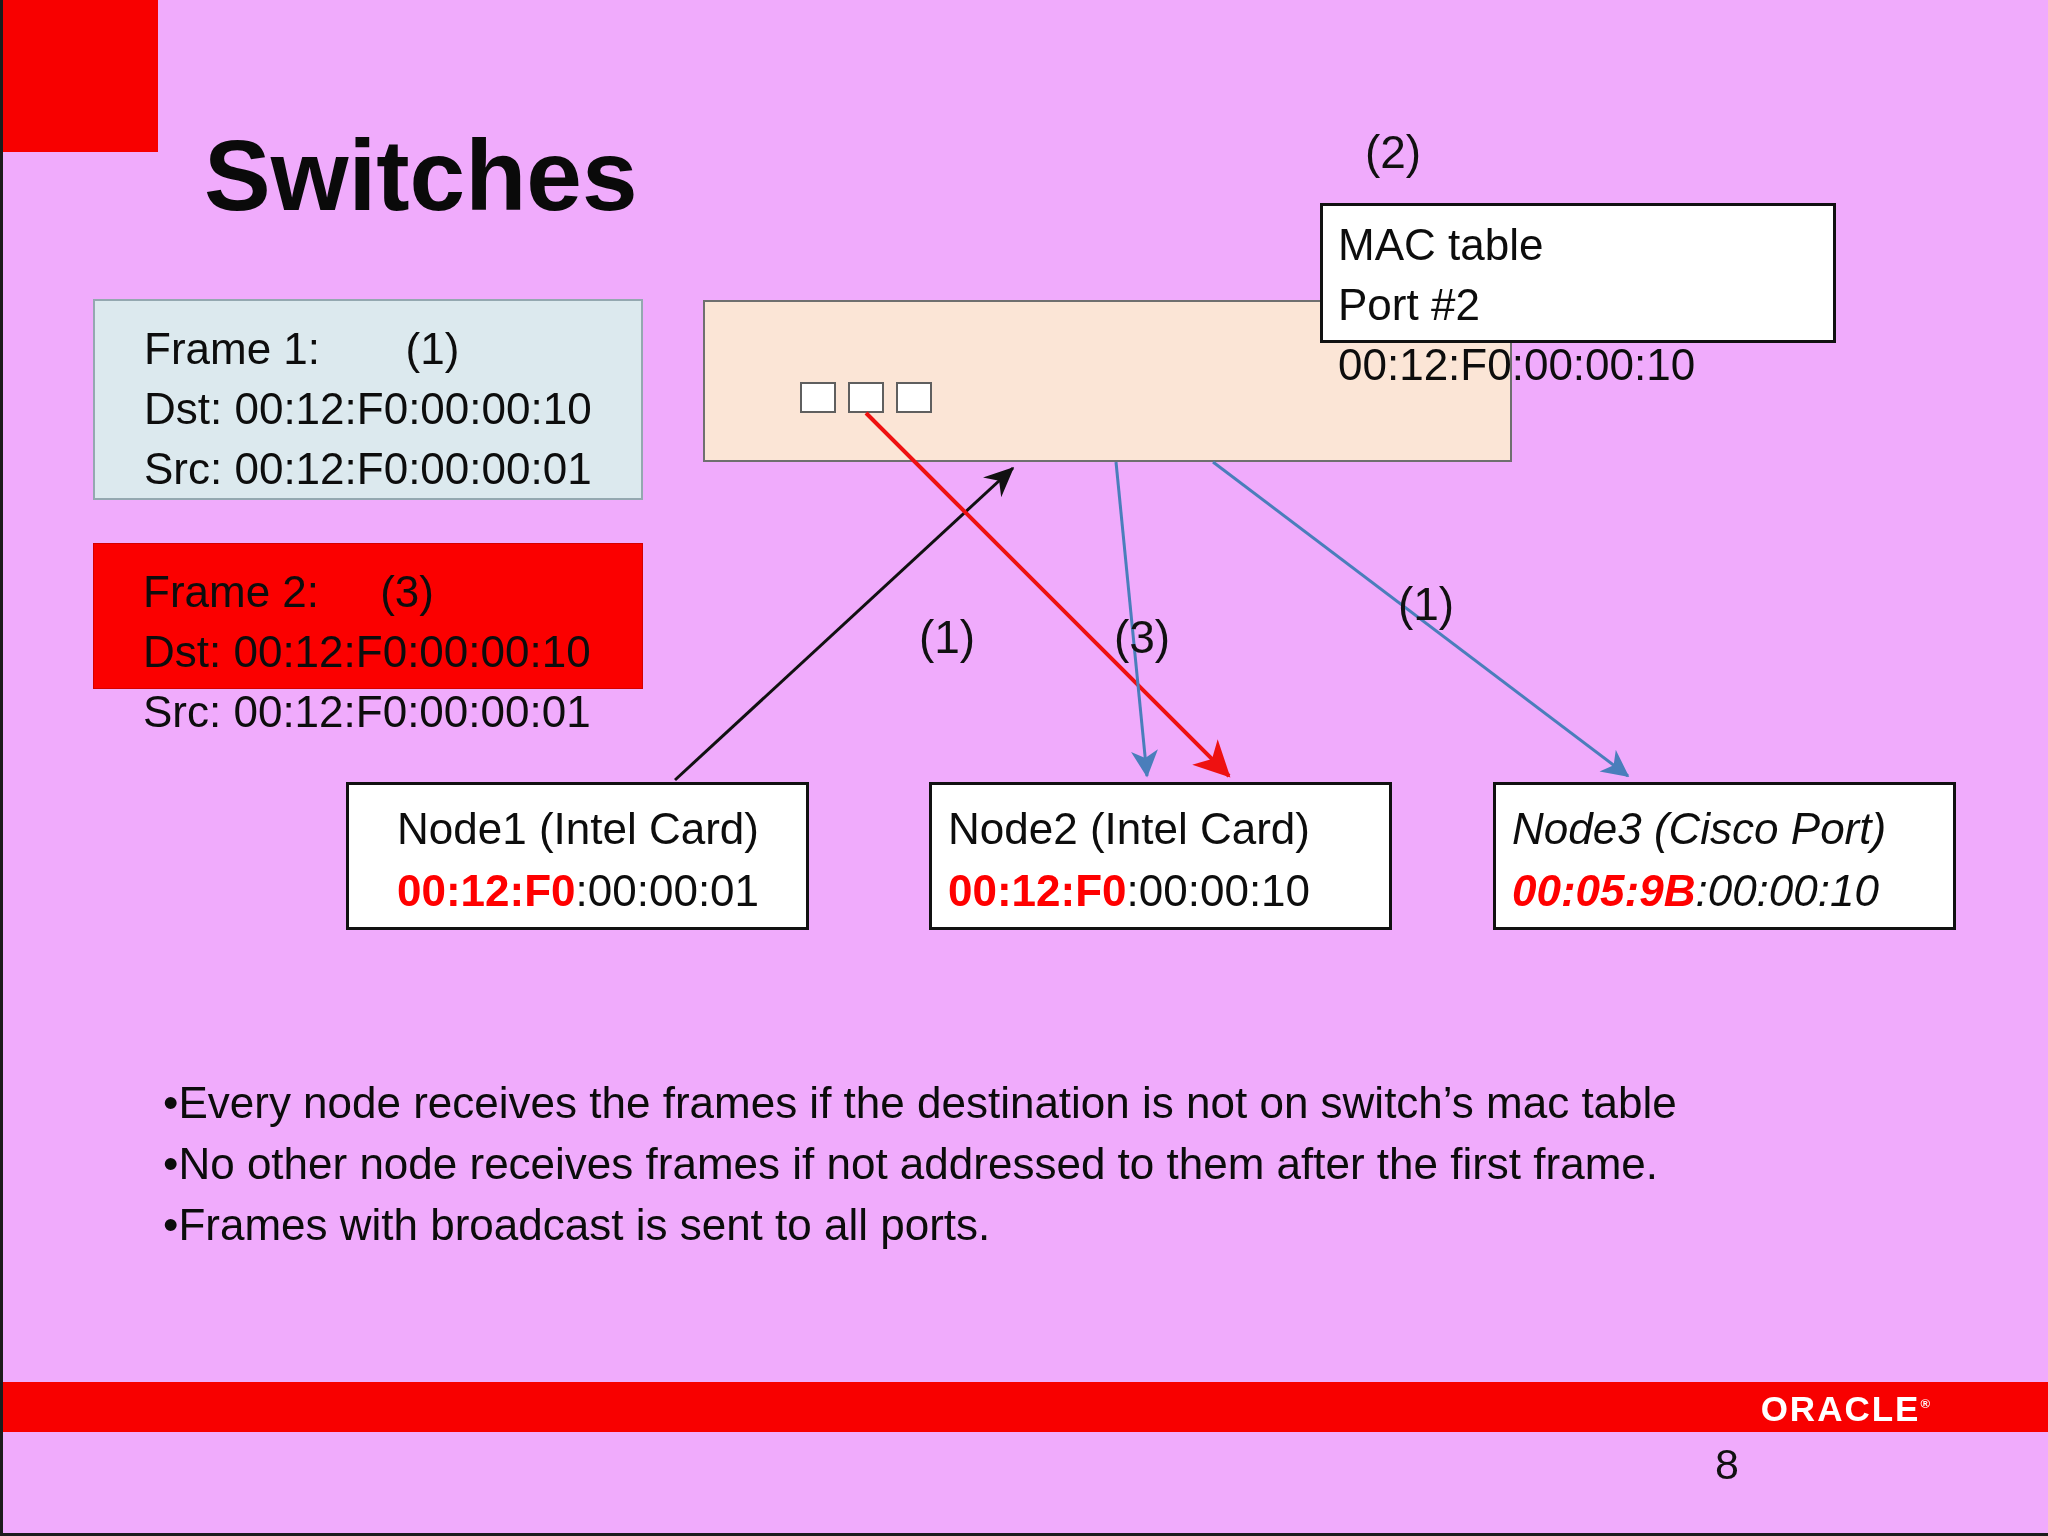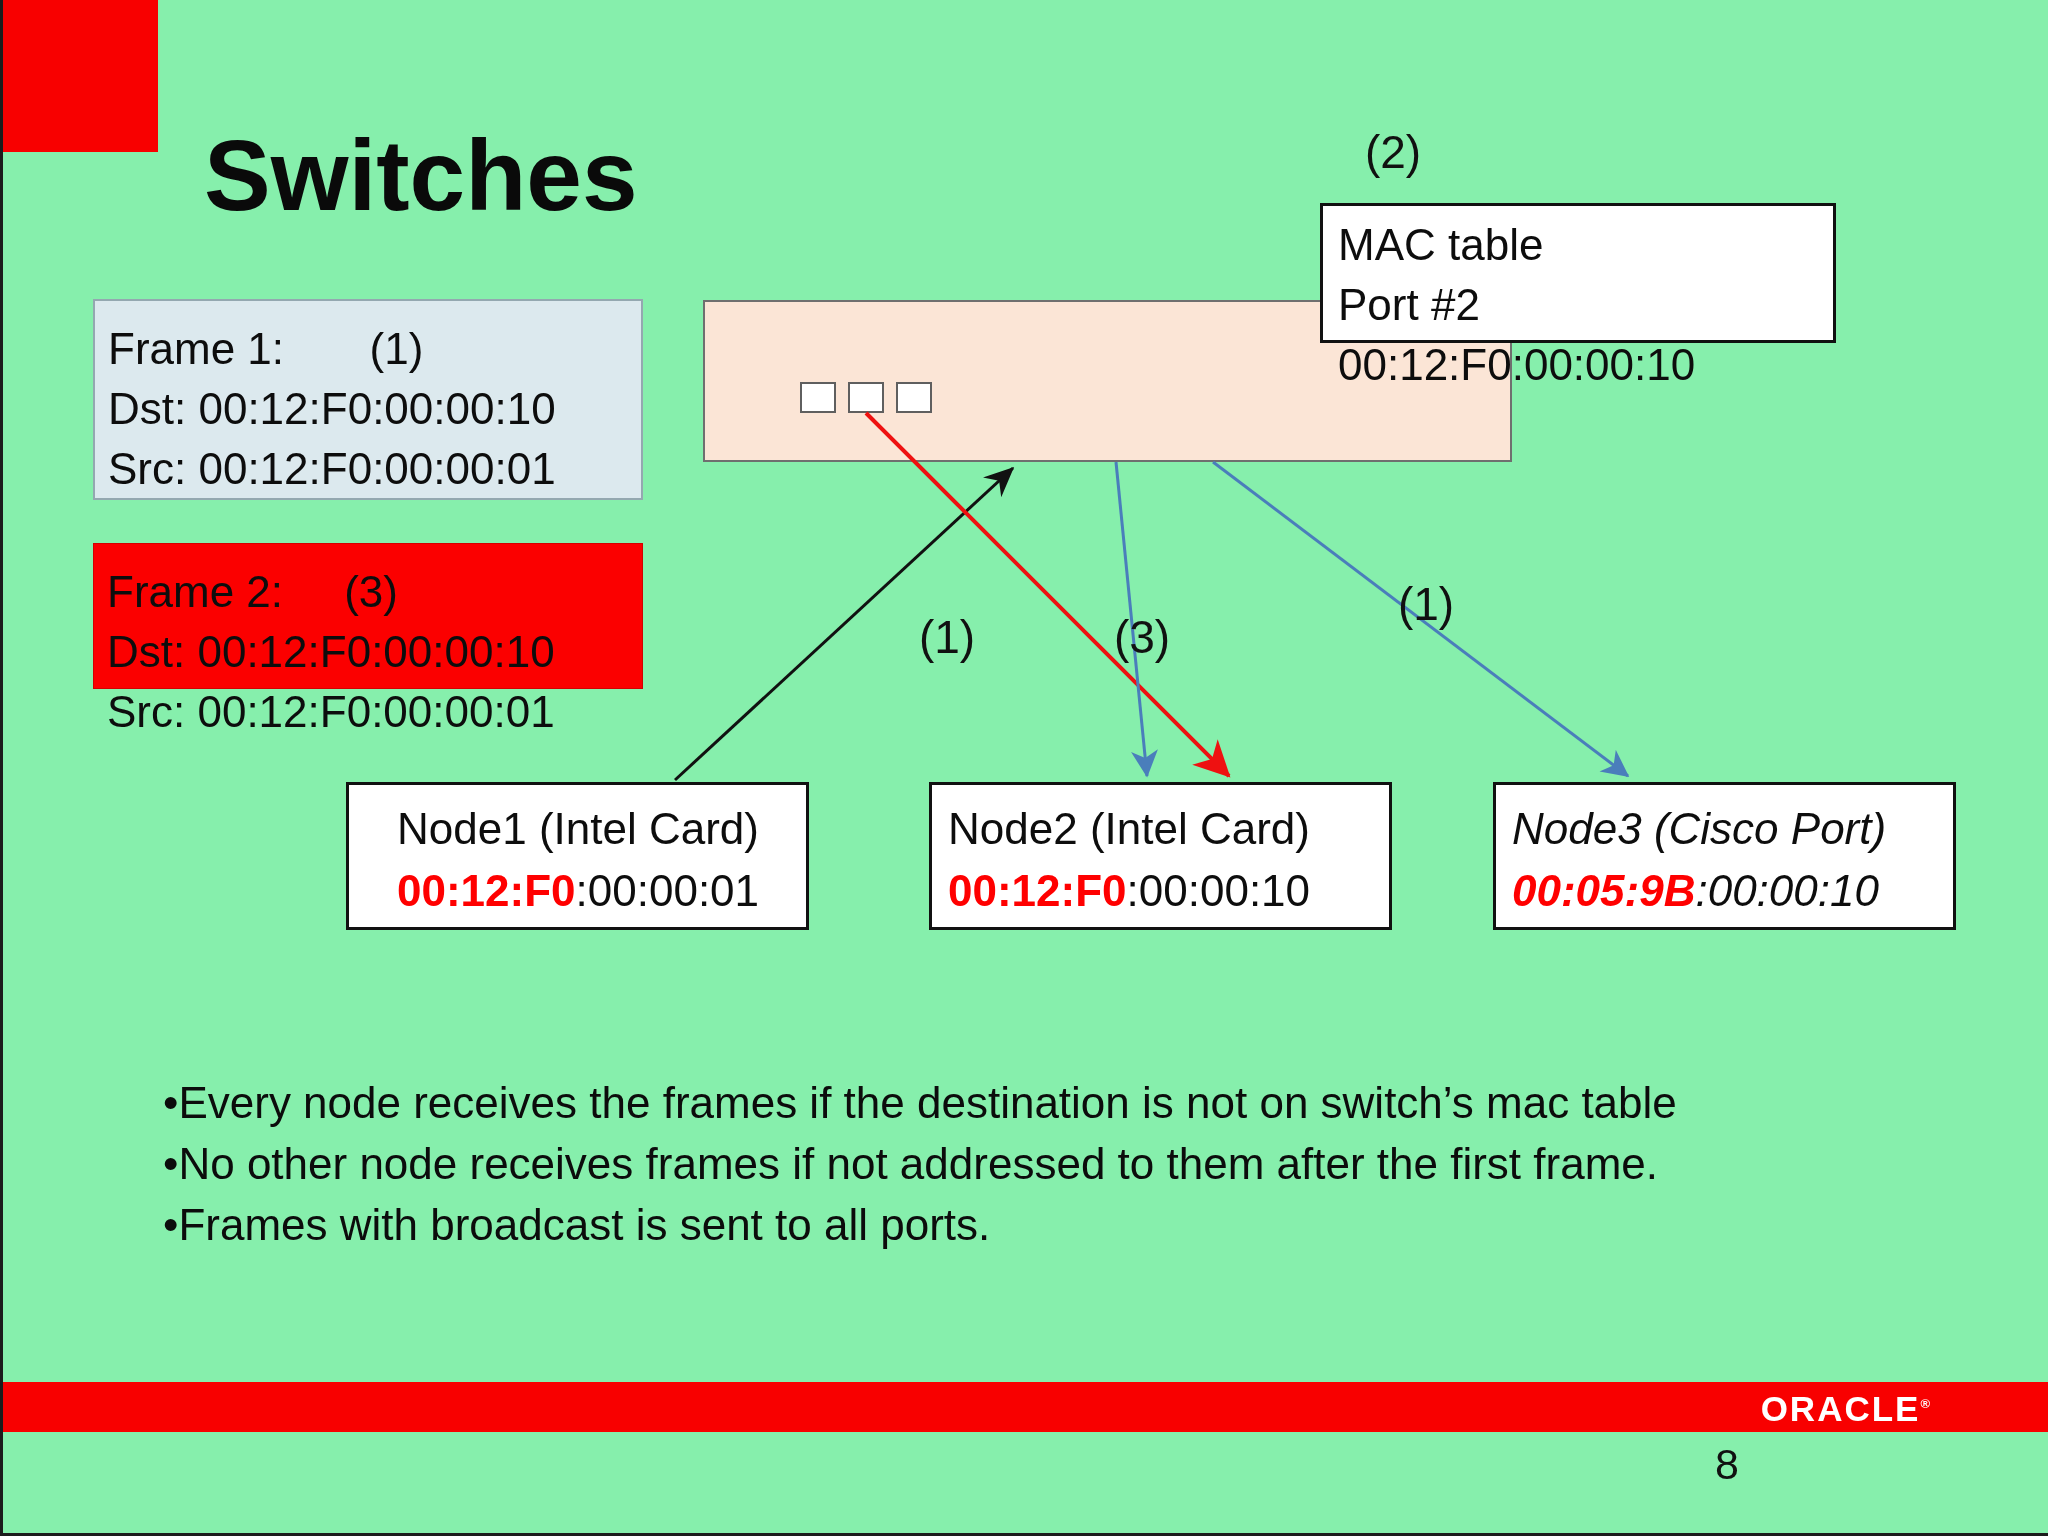--- a/index.html
+++ b/index.html
@@ -1,36 +1,36 @@
 <!DOCTYPE html>
 <html><head>
 <meta charset="utf-8">
 <style>
   html,body{margin:0;padding:0;background:#e8e8e8;}
   .slide{
     position:relative; width:2048px; height:1536px;
-    background:#86efac; overflow:hidden;
+    background:#f0abfc; overflow:hidden;
     border-left:3px solid #1c1c1c; border-bottom:3px solid #1c1c1c;
     box-sizing:border-box;
     font-family:"Liberation Sans", sans-serif;
     color:#0d0d0d;
   }
   .corner-square{
     position:absolute; left:0; top:0; width:155px; height:152px;
     background:#f80000;
   }
   .title{
     position:absolute; left:201px; top:118px; margin:0;
     font-size:100px; font-weight:bold; letter-spacing:0px; color:#0a0a0a;
   }
   .frame-box{
     position:absolute; left:90px; width:550px; box-sizing:border-box;
     font-size:44px; line-height:60px; padding:18px 0 0 13px; z-index:3;
   }
-  .frame-line{ white-space:pre; }
+  .frame-line{ white-space:pre;margin-left:36px; }
   .frame1{
     top:299px; height:201px;
     background:#dce9ee; border:2px solid #94a8b0;
   }
   .frame2{
     top:543px; height:146px;
     background:#fb0000; border:1px solid #d40000;
   }
   .switch-body{
     position:absolute; left:700px; top:300px; width:809px; height:162px;

